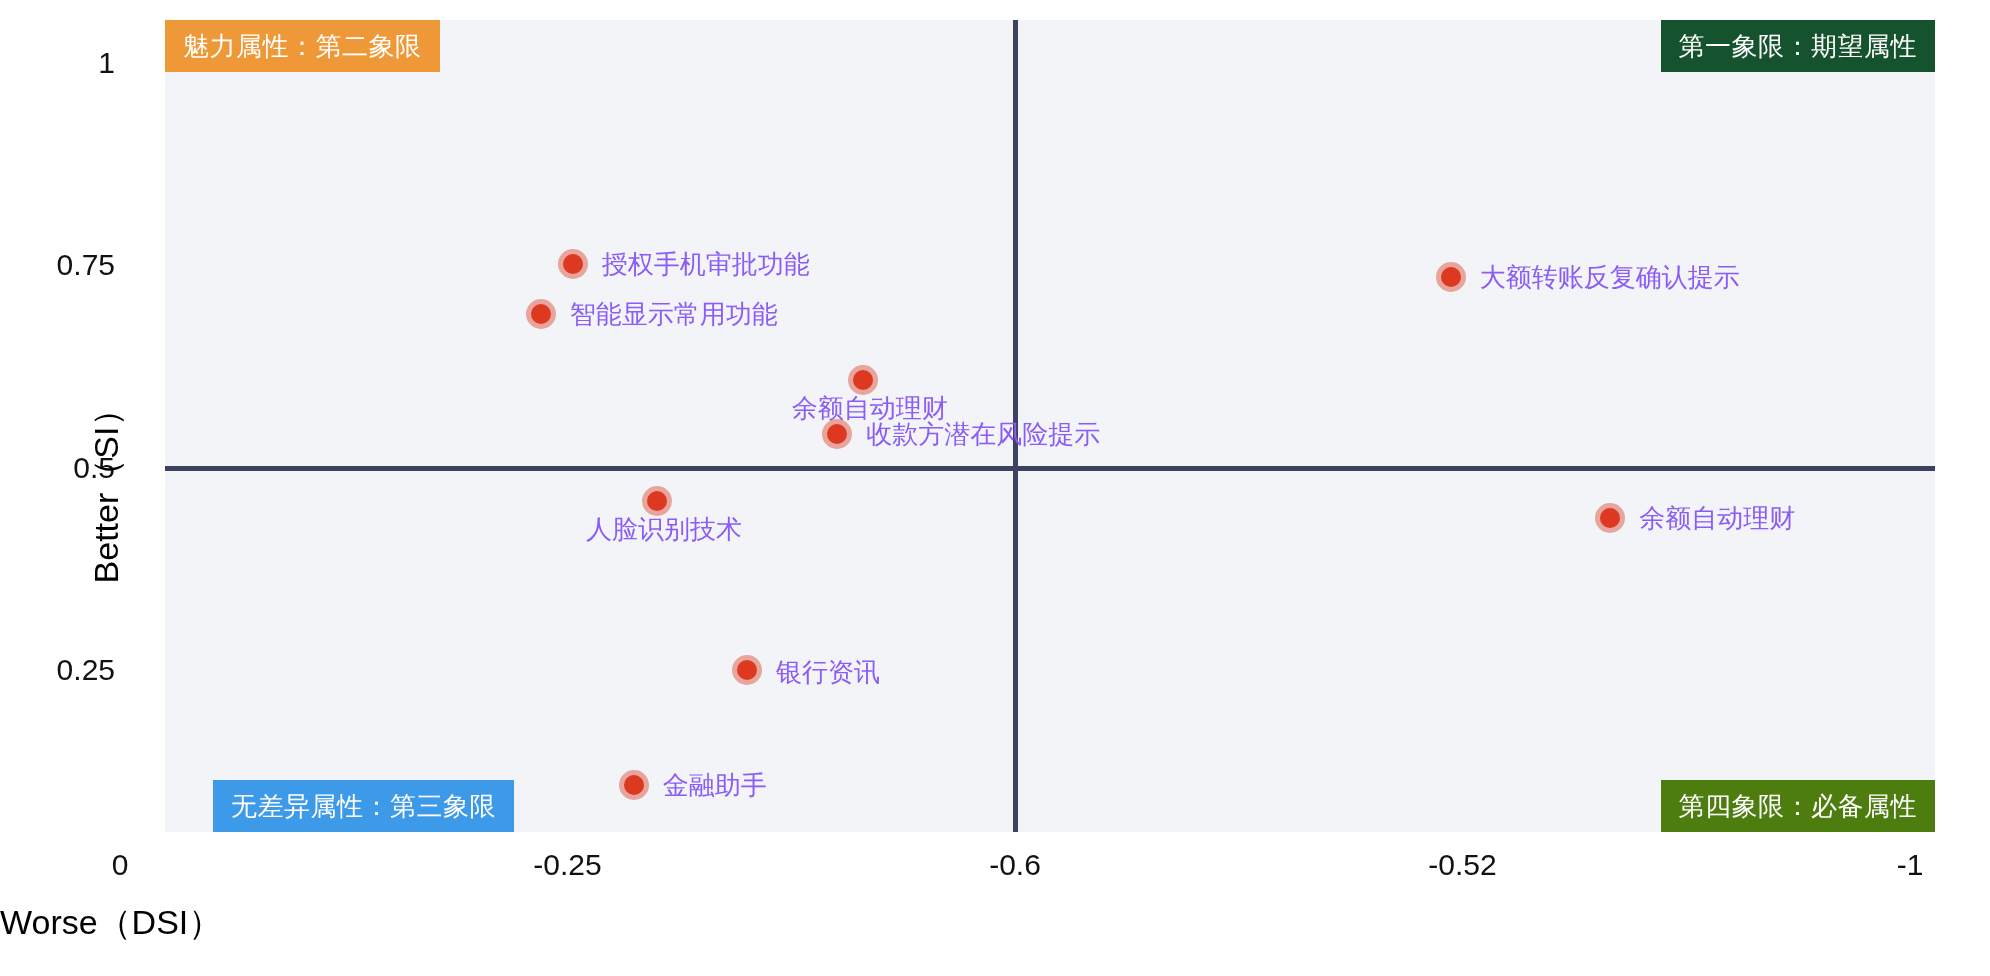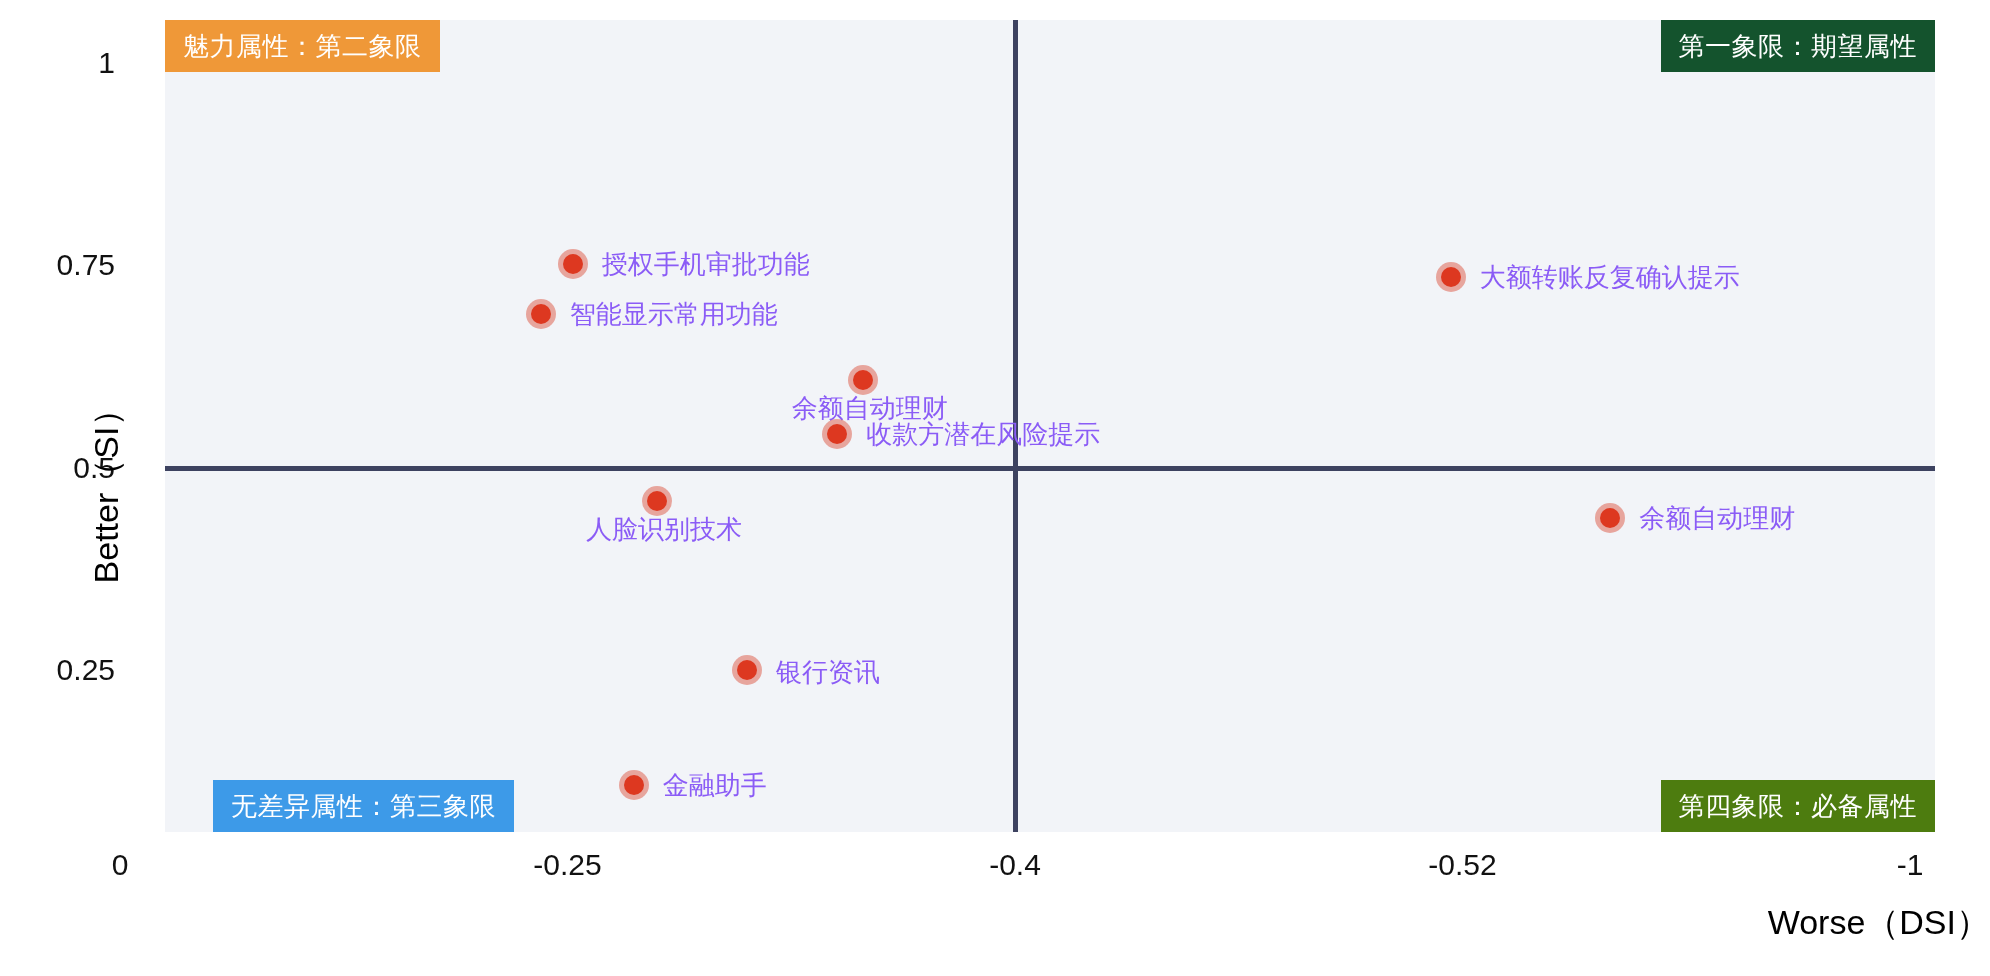--- a/index.html
+++ b/index.html
@@ -108,21 +108,21 @@
     color: #111111;
     transform: translateX(-50%);
     text-align: center;
   }
 
   
   #x-axis-title {
     position: absolute;
     left: 0; right: 0;
     top: 900px;
-    text-align: right;
+    text-align: left;
     font-size: 34px;
     color: #000000;
   }
   #y-axis-title {
     position: absolute;
     left: 12px;
     top: 50%;
     transform: translateY(-50%) rotate(-90deg);
     transform-origin: center center;
     font-size: 34px;
@@ -187,20 +187,20 @@
 
   <div id="y-ticks-layer">
       <div class="tick-y" style="top: 63px;">1</div>
       <div class="tick-y" style="top: 265.25px;">0.75</div>
       <div class="tick-y" style="top: 467.5px;">0.5</div>
       <div class="tick-y" style="top: 669.75px;">0.25</div>
     </div>
   <div id="x-ticks-layer">
       <div class="tick-x" style="left: 120px;">0</div>
       <div class="tick-x" style="left: 567.5px;">-0.25</div>
-      <div class="tick-x" style="left: 1015px;">-0.4</div>
+      <div class="tick-x" style="left: 1015px;">-0.6</div>
       <div class="tick-x" style="left: 1462.5px;">-0.52</div>
       <div class="tick-x" style="left: 1910px;">-1</div>
     </div>
 
   <div id="x-axis-title">Worse（DSI）</div>
   <div id="y-axis-title">Better（SI）</div>
 </div>
 
 </body></html>

